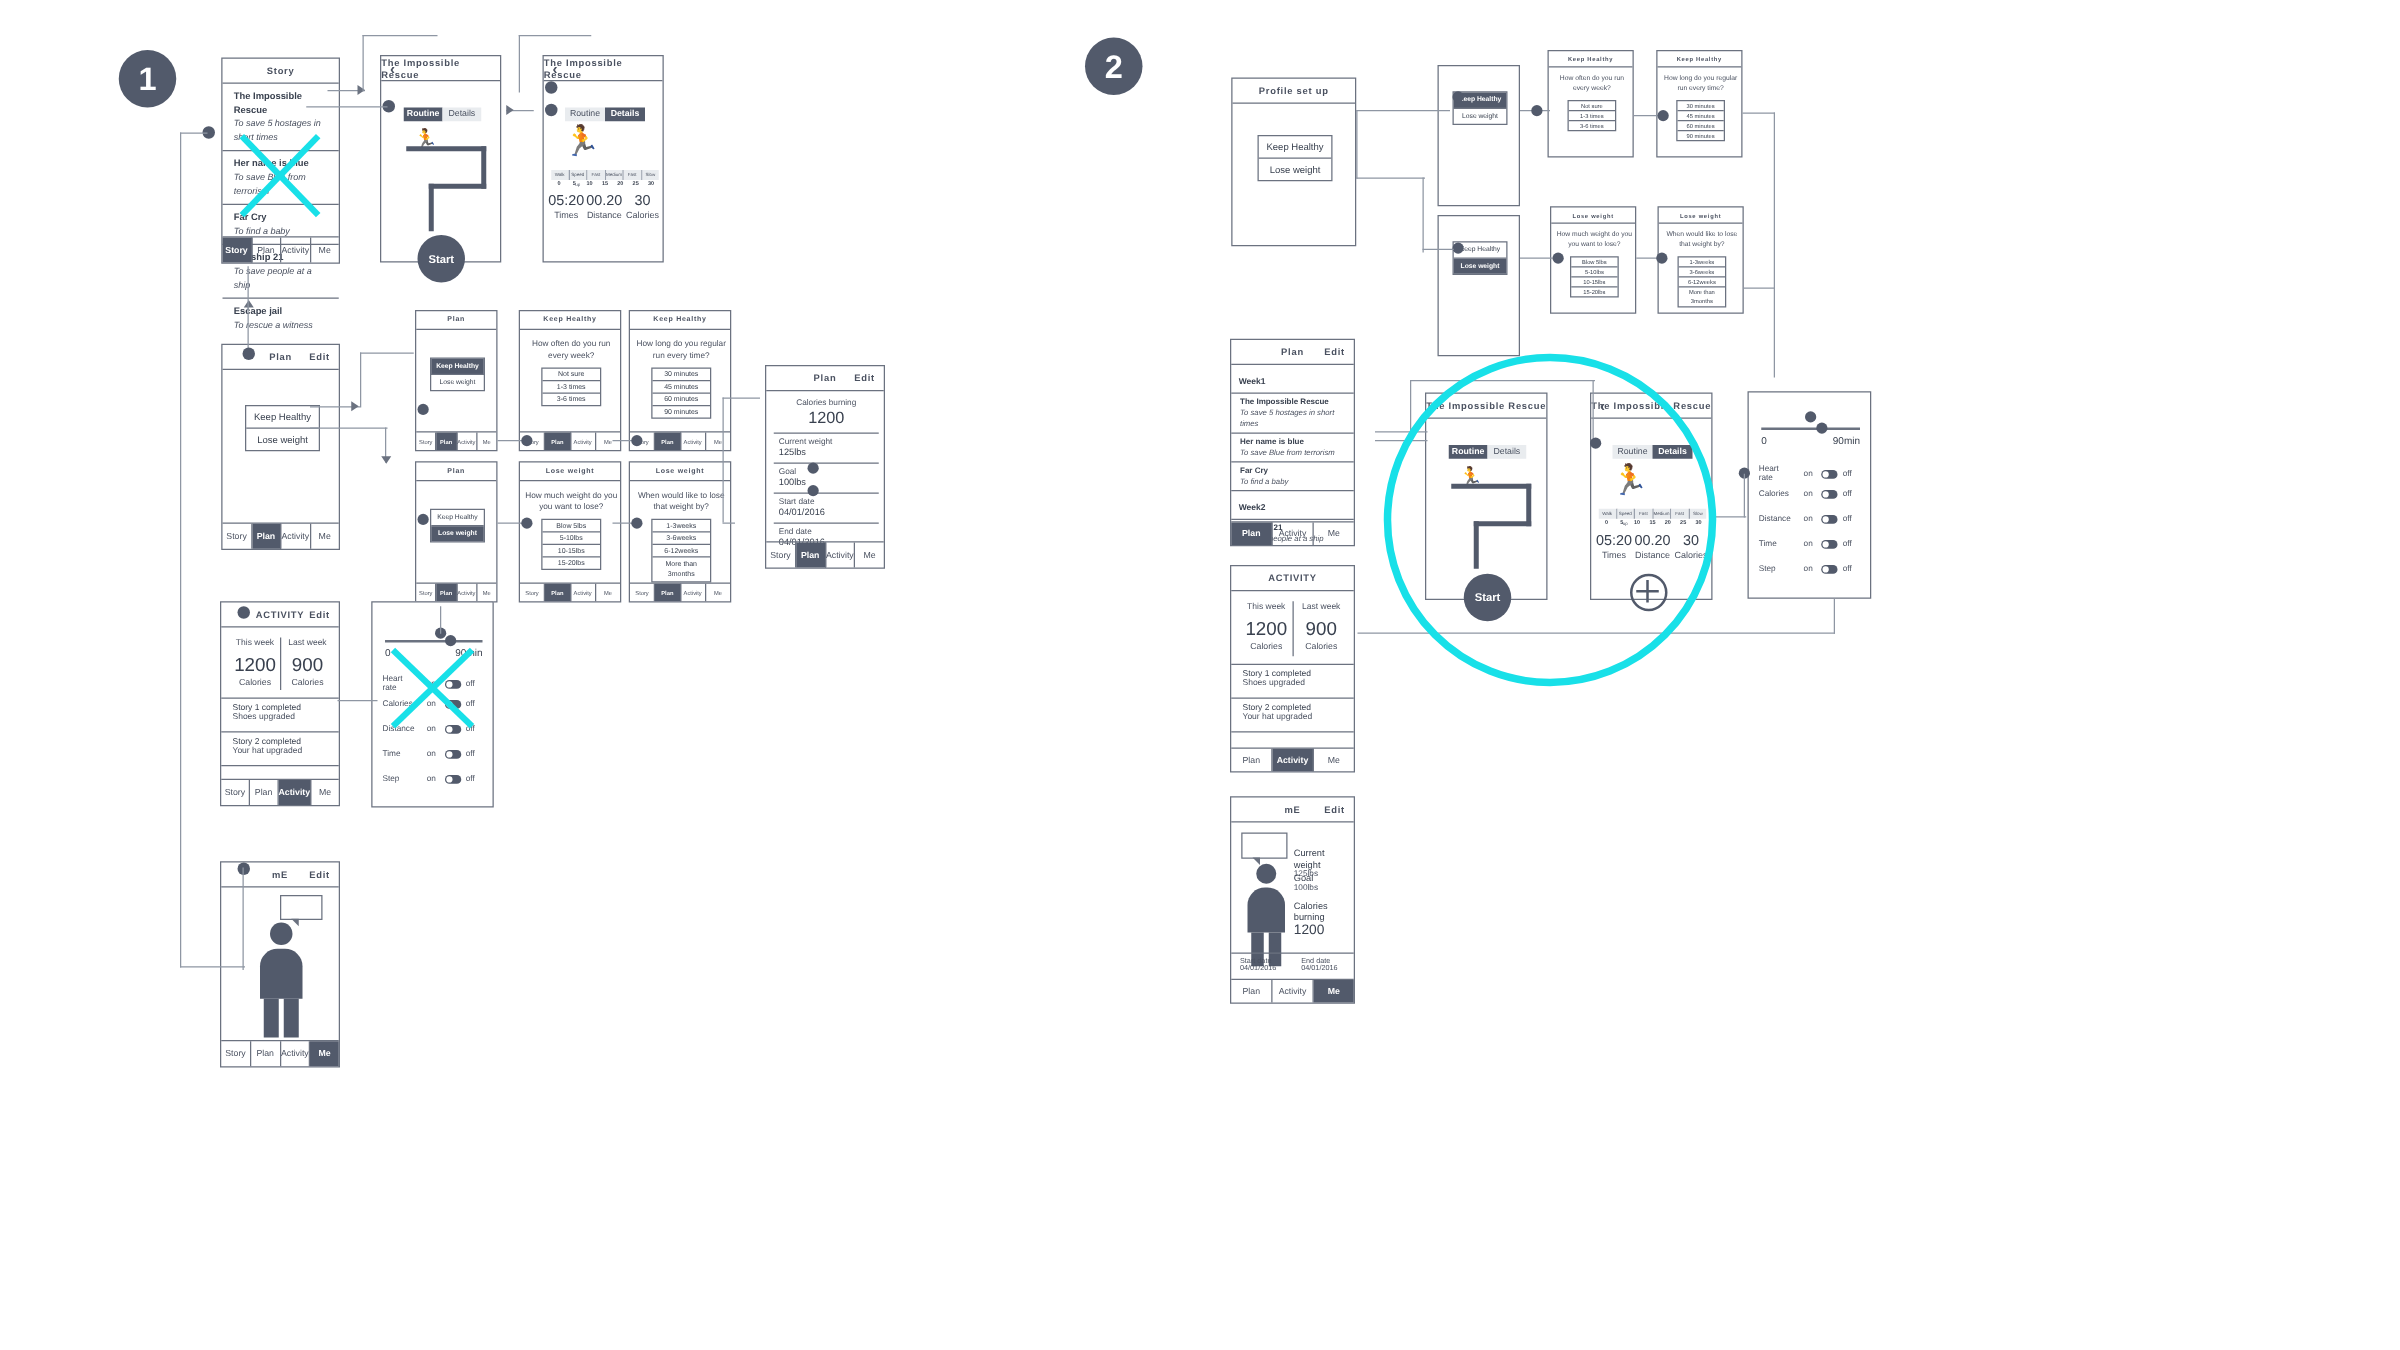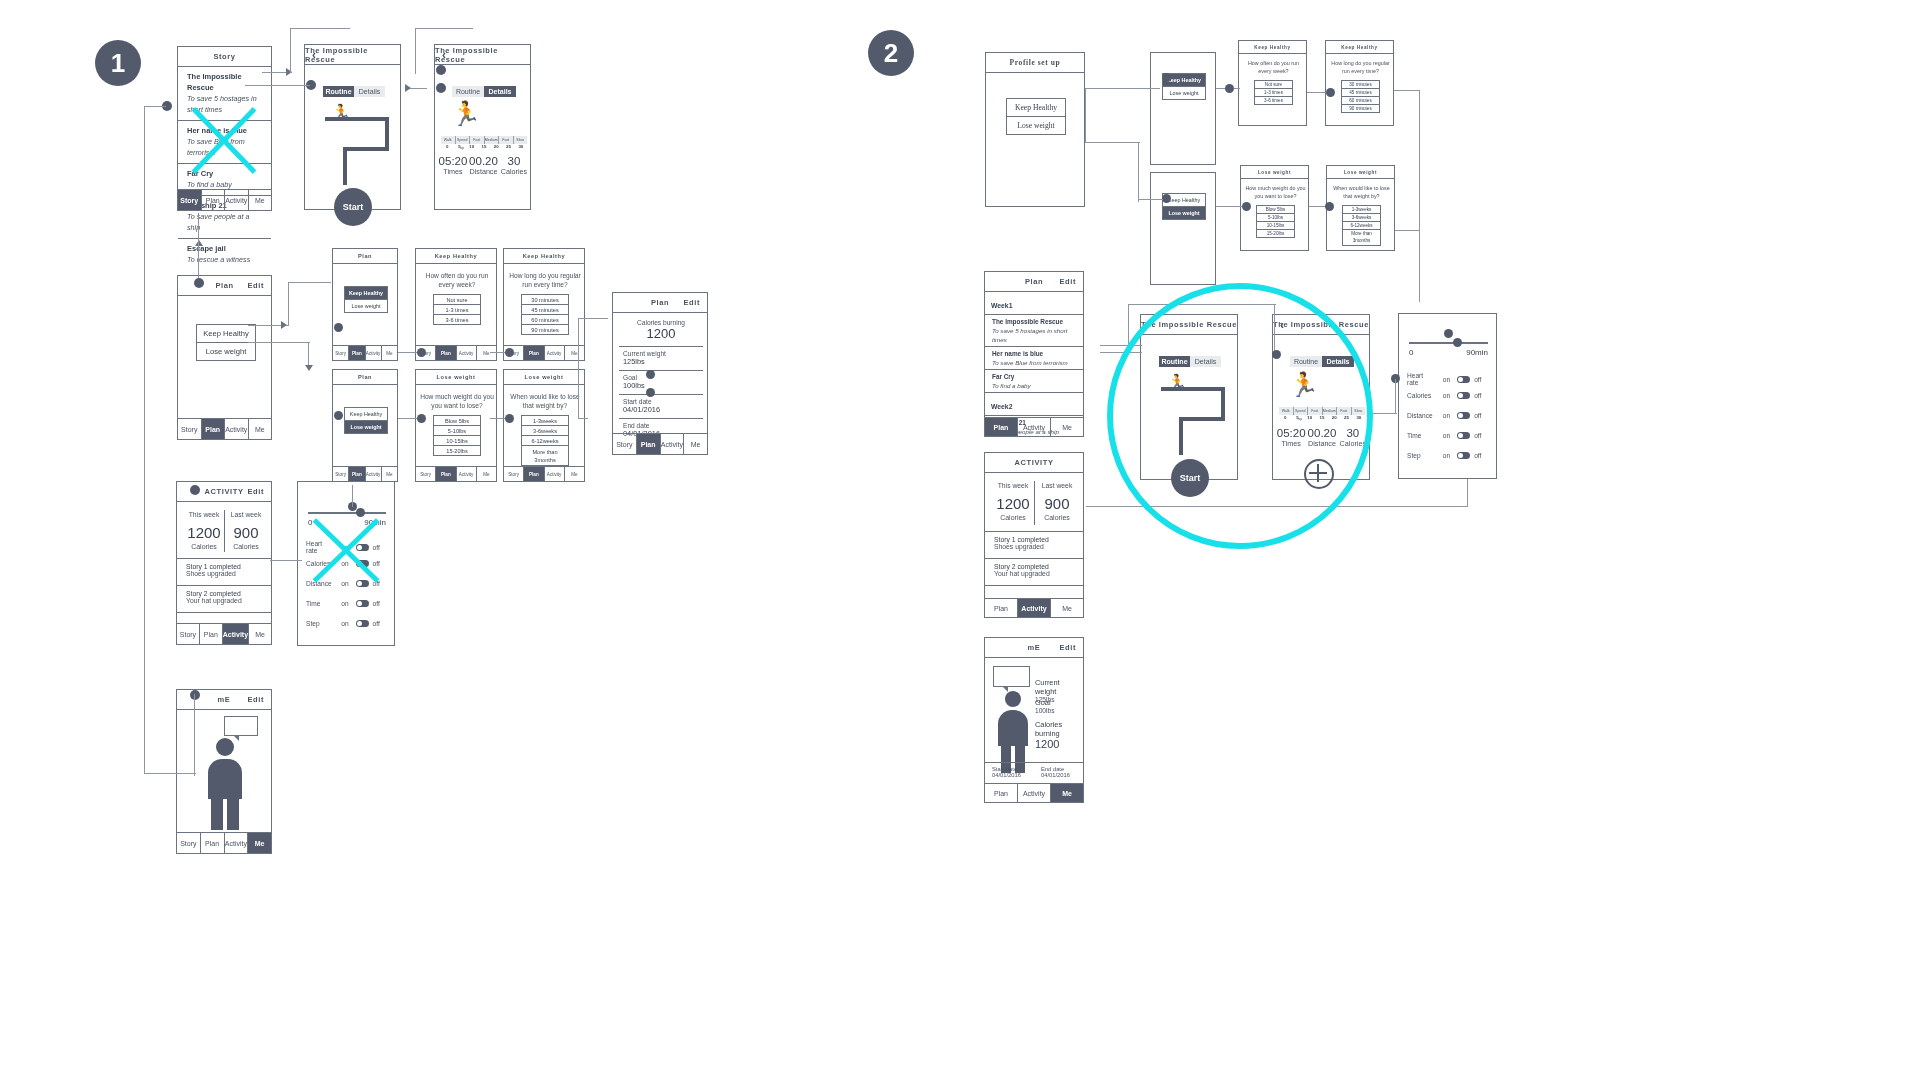--- a/index.html
+++ b/index.html
@@ -541,21 +541,21 @@
   <div class="dot" style="left:646px;top:370px;width:9px;height:9px;"></div>
   <div class="dot" style="left:646px;top:388px;width:9px;height:9px;"></div>
 
   <div class="dot" style="left:190px;top:485px;width:10px;height:10px;"></div>
   <div class="conn" style="left:270px;top:560px;width:32px;height:1.4px;"></div>
   <div class="dot" style="left:348px;top:502px;width:9px;height:9px;"></div>
   <div class="conn" style="left:352px;top:485px;width:1.4px;height:22px;"></div>
 
   <div class="stepnum" style="left:868px;top:30px;">2</div>
 
-  <div class="phone" style="left:985px;top:52px;width:100px;height:155px;font-family:Liberation Serif, serif;">
+  <div class="phone" style="left:985px;top:62px;width:100px;height:135px;">
     <div class="hdr">Profile set up</div>
     <div class="body" style="height:142px;">
       <div class="goalbox" style="position:absolute;left:20px;top:25px;width:60px;">
         <div class="g">Keep Healthy</div>
         <div class="g">Lose weight</div>
       </div>
     </div>
   </div>
 
   <div class="phone" style="left:1150px;top:52px;width:66px;height:113px;">

